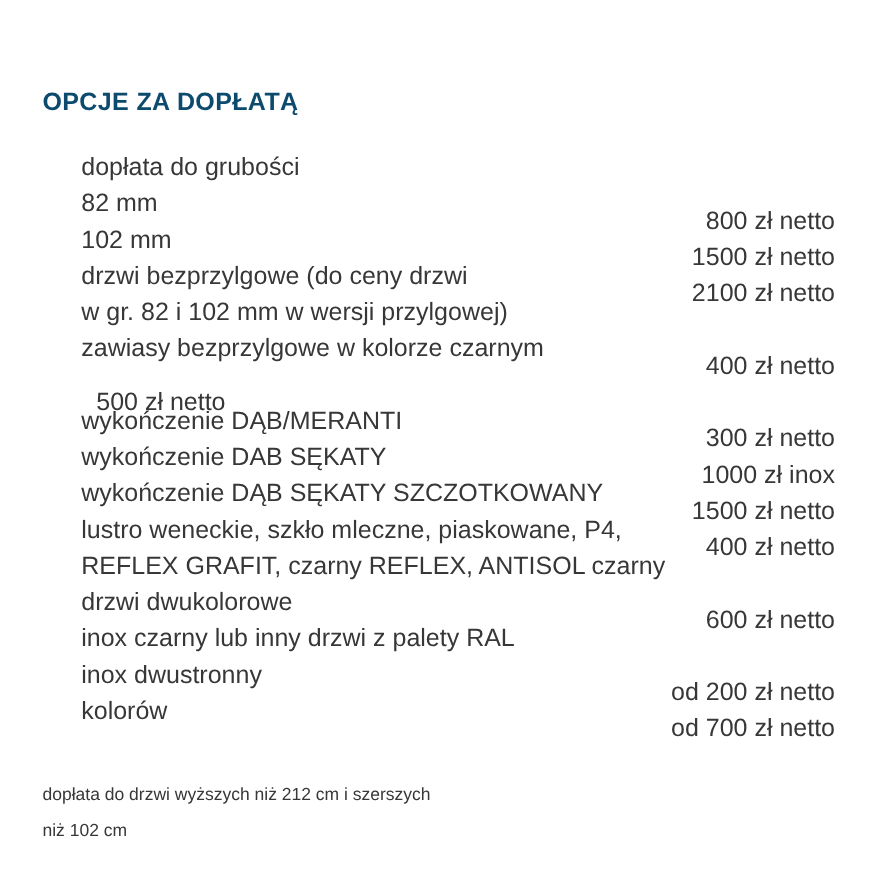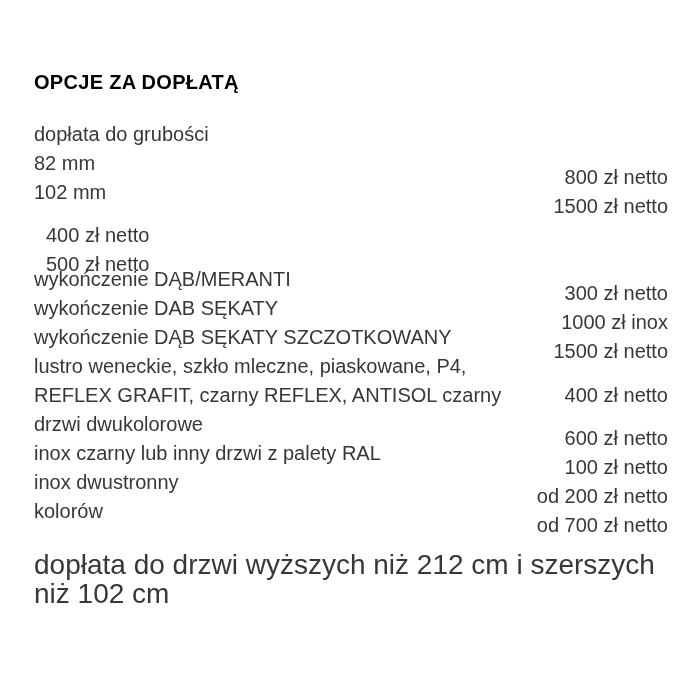--- a/index.html
+++ b/index.html
@@ -28,63 +28,69 @@
     letter-spacing: 0.3px;
     color: #6b6b6b;
   }
   .rows {
     font-size: 20px;
     line-height: 29px;
   }
   .row {
     display: flex;
     justify-content: space-between;
-    align-items: center;
+    align-items: flex-start;
+    margin-left: 31px;
   }
   .label {
     flex: 1 1 auto;
   }
   .price {
     flex: 0 0 auto;
     white-space: nowrap;
     text-align: right;
     position: relative;
     top: 14px;
     padding-left: 12px;
   }
   .footer {
-    margin-top: 24px;
-    font-size: 28px;
+    margin-top: 37px;
+    font-size: 14px;
     line-height: 29px;
   }
 </style>
 </head>
 <body style="background: rgb(255, 255, 255); color: rgb(55, 55, 55);">
 
 <div class="page">
-  <h1 class="title" style="color: #000000;">OPCJE ZA DOPŁATĄ</h1>
+  <h1 class="title" style="color: #0c4a6e;">OPCJE ZA DOPŁATĄ</h1>
 
   <div class="rows">
   <div class="row">
     <div class="label">dopłata do grubości</div>
     <div class="price"></div>
   </div>
 
   <div class="row">
     <div class="label">82 mm</div>
     <div class="price">800 zł netto</div>
   </div>
 
   <div class="row">
     <div class="label">102 mm</div>
     <div class="price">1500 zł netto</div>
   </div>
 
+  <div class="row">
+    <div class="label">drzwi bezprzylgowe (do ceny drzwi<br>w gr. 82 i 102 mm w wersji przylgowej)</div>
+    <div class="price">2100 zł netto</div>
+  </div>
 
   <div class="row">
+    <div class="label">zawiasy bezprzylgowe w kolorze czarnym</div>
     <div class="price">400 zł netto</div>
   </div>
 
   <div class="row">
     <div class="price">500 zł netto</div>
   </div>
 
   <div class="row">
     <div class="label">wykończenie DĄB/MERANTI</div>
     <div class="price">300 zł netto</div>
@@ -105,21 +111,20 @@
     <div class="price">400 zł netto</div>
   </div>
 
   <div class="row">
     <div class="label">drzwi dwukolorowe</div>
     <div class="price">600 zł netto</div>
   </div>
 
   <div class="row">
     <div class="label">inox czarny lub inny drzwi z palety RAL</div>
-    <div class="price">100 zł netto</div>
   </div>
 
   <div class="row">
     <div class="label">inox dwustronny</div>
     <div class="price">od 200 zł netto</div>
   </div>
 
   <div class="row">
     <div class="label">kolorów</div>
     <div class="price">od 700 zł netto</div>

